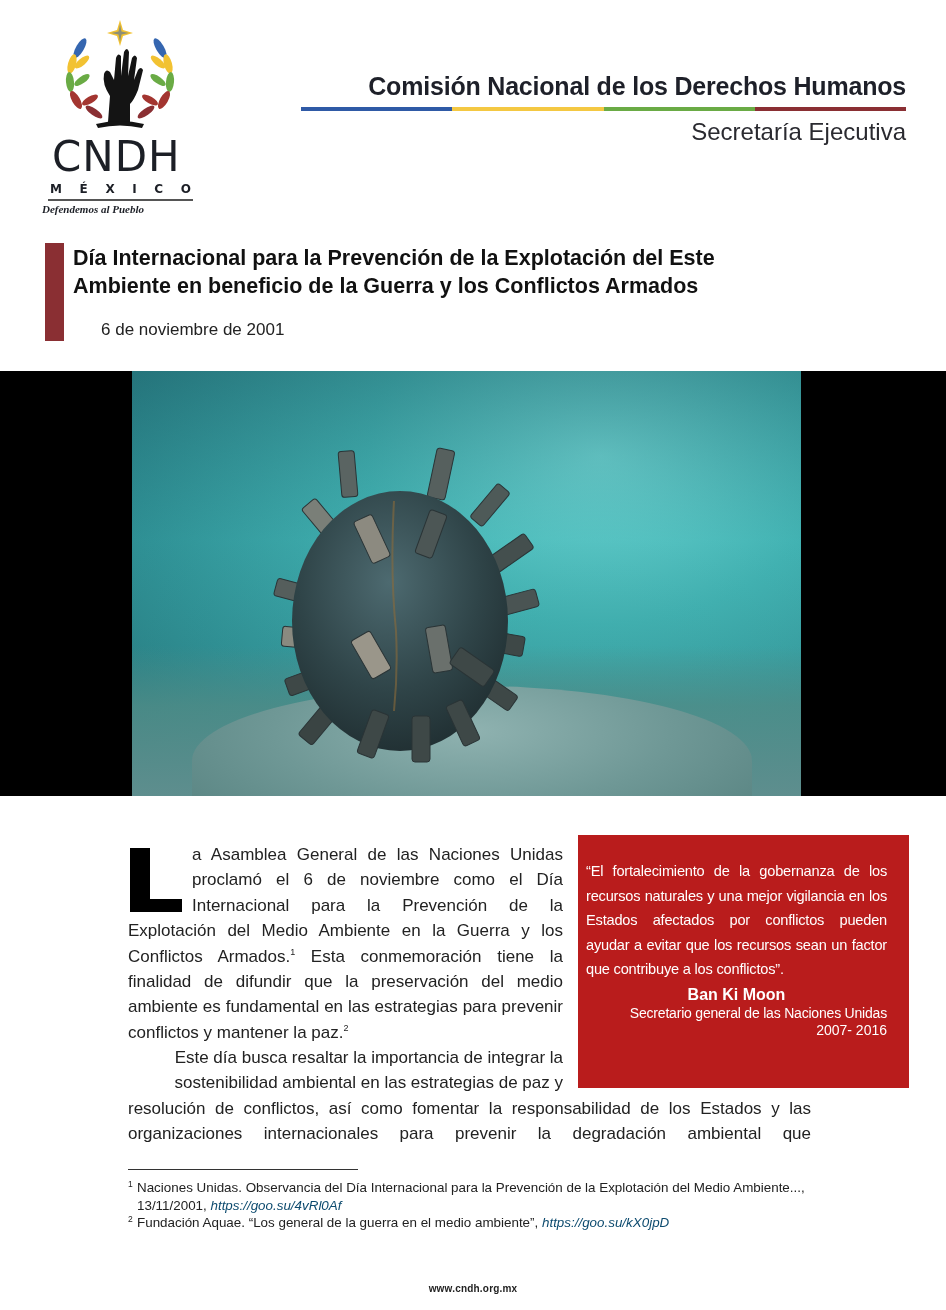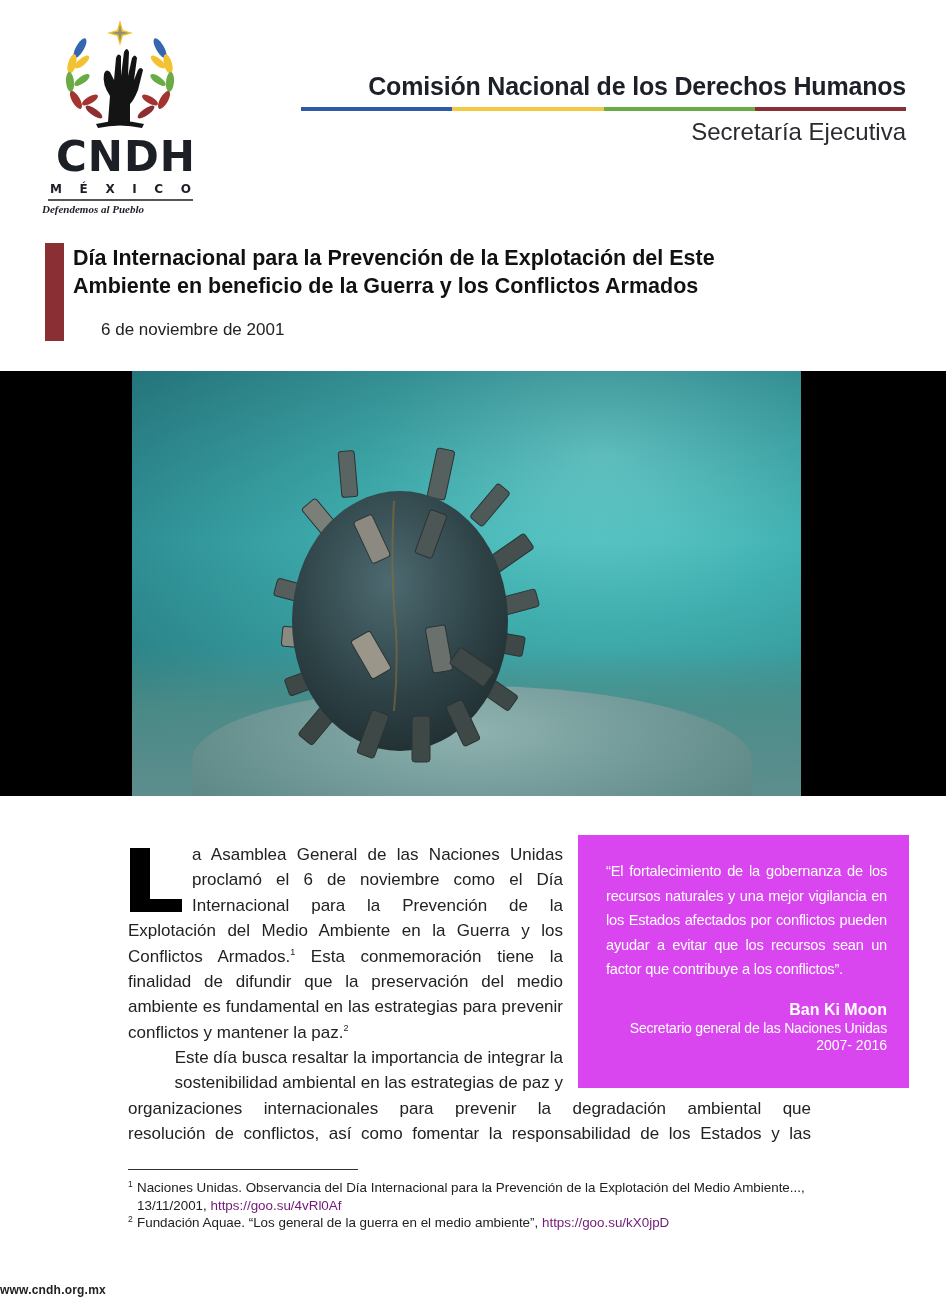--- a/index.html
+++ b/index.html
@@ -2,22 +2,22 @@
 <html><head>
 <meta charset="utf-8">
 <style>
   * { box-sizing: border-box; margin: 0; padding: 0; }
   html, body { width: 946px; height: 1310px; background: #ffffff; overflow: hidden; }
   body { position: relative; font-family: "Liberation Sans", "DejaVu Sans", sans-serif; color: #1d1d1f; }
 
   
   .logo { position: absolute; left: 40px; top: 18px; width: 160px; height: 190px; }
   .logo svg { position: absolute; left: 18px; top: 0; }
-  .logo-cndh { position: absolute; left: 6px; top: 118px; width: 150px; text-align: right;
-    font-family: "DejaVu Sans", sans-serif; font-weight: bold; font-size: 42px; letter-spacing: 1px; color: #1c1f26; line-height: 42px; }
+  .logo-cndh { position: absolute; left: 12px; top: 118px; width: 150px; text-align: left;
+    font-family: "DejaVu Sans", sans-serif; font-weight: normal; font-size: 42px; letter-spacing: 1px; color: #1c1f26; line-height: 42px; }
   .logo-mexico { position: absolute; left: 8px; top: 164px; width: 145px; display: flex; justify-content: space-between;
     font-family: "DejaVu Sans", sans-serif; font-weight: bold; font-size: 12px; color: #1c1f26; padding: 0 2px; }
   .logo-rule { position: absolute; left: 8px; top: 181px; width: 145px; height: 2px; background: #555; }
   .logo-motto { position: absolute; left: 2px; top: 185px; width: 160px; text-align: left;
     font-family: "Liberation Serif", "DejaVu Serif", serif; font-style: italic; font-weight: bold; font-size: 11px; color: #1c1f26; }
 
   .org-name { position: absolute; right: 40px; top: 72px; font-weight: bold; font-size: 25px; color: #1e2029; letter-spacing: -0.2px; white-space: nowrap; margin-left: 8px; }
   .color-bar { position: absolute; left: 301px; top: 107px; width: 605px; height: 4px; display: flex; }
   .color-bar span { flex: 1; height: 4px; }
   .org-sub { position: absolute; right: 40px; top: 118px; font-size: 24px; color: #2a2a30; white-space: nowrap; }
@@ -43,34 +43,34 @@
   .dropcap-l { width: 52px; height: 64px; position: relative; float: left; margin: 6px 10px 0 2px; }
   .dropcap-l::before { content: ""; position: absolute; left: 0; top: 0; width: 20px; height: 64px; background: #000; }
   .dropcap-l::after { content: ""; position: absolute; left: 0; bottom: 0; width: 52px; height: 13px; background: #000; }
   sup { font-size: 9px; line-height: 0; vertical-align: super; }
 
   .para2 { position: absolute; left: 128px; top: 1045px; width: 435px; font-size: 17px; line-height: 25.4px; color: #222; text-align: right; }
   .para2-cont { position: absolute; left: 128px; top: 1096px; width: 683px; font-size: 17px; line-height: 25.4px; color: #222; text-align: justify; }
   .para2-cont .last { text-align-last: justify; display: block; }
 
   
-  .quote-box { position: absolute; left: 578px; top: 835px; width: 331px; height: 253px; background: #d946ef; color: #fff; padding: 24px 22px 0 28px; }
+  .quote-box { position: absolute; left: 578px; top: 835px; width: 331px; height: 253px; background: #b91c1c; color: #fff; padding: 24px 22px 0 8px; }
   .quote-text { font-size: 14.6px; line-height: 24.5px; text-align: justify; letter-spacing: -0.2px; }
-  .quote-author { margin-top: 18px; text-align: right; font-weight: bold; font-size: 16px; line-height: 20px; }
+  .quote-author { margin-top: 3px; text-align: center; font-weight: bold; font-size: 16px; line-height: 20px; }
   .quote-role { text-align: right; font-size: 14px; line-height: 17px; letter-spacing: -0.2px; }
   .quote-years { text-align: right; font-size: 14px; line-height: 17px; }
 
   
   .fn-rule { position: absolute; left: 128px; top: 1169px; width: 230px; height: 1px; background: #333; }
   .footnotes { position: absolute; left: 128px; top: 1179px; width: 690px; font-size: 13.4px; line-height: 17.5px; color: #222; }
   .fn { position: relative; padding-left: 9px; }
   .fn .num { position: absolute; left: 0; top: -3px; font-size: 8.5px; }
-  .fn a { color: #701a75; text-decoration: none; }
-
-  .site { position: absolute; left: 0; width: 946px; top: 1283px; text-align: left; font-weight: bold; font-size: 12px; color: #222; letter-spacing: 0.2px; }
+  .fn a { color: #0c4a6e; text-decoration: none; font-style: italic; }
+
+  .site { position: absolute; left: 0; width: 946px; top: 1283px; text-align: center; font-weight: bold; font-size: 10px; color: #222; letter-spacing: 0.2px; }
 </style>
 </head>
 <body>
 
 <div class="logo">
   <svg width="124" height="118" viewBox="0 0 124 118">
 
     <g>
       <polygon points="62,2 65,12 75,15 65,18 62,28 59,18 49,15 59,12" fill="#f2c232"></polygon>
       <polygon points="62,6 63.5,13.5 71,15 63.5,16.5 62,24 60.5,16.5 53,15 60.5,13.5" fill="#3a66b0" opacity="0.55"></polygon>
@@ -173,22 +173,22 @@
   </div>
 </div>
 
 <div class="body-col">
   <span class="dropcap-l" aria-label="L"></span>
   <span>a Asamblea General de las Naciones Unidas proclamó el 6 de noviembre como el Día Internacional para la Prevención de la Explotación del Medio Ambiente en la Guerra y los Conflictos Armados.</span><sup>1</sup><span> Esta conmemoración tiene la finalidad de difundir que la preservación del medio ambiente es fundamental en las estrategias para prevenir conflictos y mantener la paz.</span><sup>2</sup>
 </div>
 
 <div class="para2">Este día busca resaltar la importancia de integrar la sostenibilidad ambiental en las estrategias de paz y</div>
 <div class="para2-cont">
+  <span class="last">resolución de conflictos, así como fomentar la responsabilidad de los Estados y las</span>
   <span class="last">organizaciones internacionales para prevenir la degradación ambiental que</span>
-  <span class="last">resolución de conflictos, así como fomentar la responsabilidad de los Estados y las</span>
 </div>
 
 <aside class="quote-box">
   <p class="quote-text">“El fortalecimiento de la gobernanza de los recursos naturales y una mejor vigilancia en los Estados afectados por conflictos pueden ayudar a evitar que los recursos sean un factor que contribuye a los conflictos”.</p>
   <div class="quote-author">Ban Ki Moon</div>
   <div class="quote-role">Secretario general de las Naciones Unidas</div>
   <div class="quote-years">2007- 2016</div>
 </aside>
 
 <div class="fn-rule"></div>

